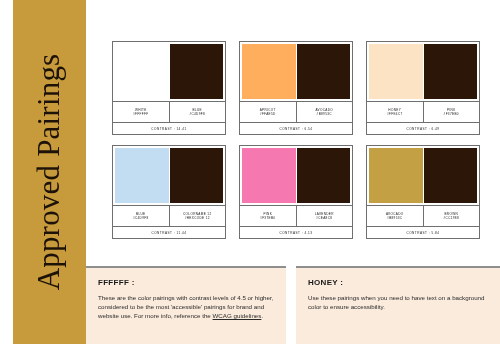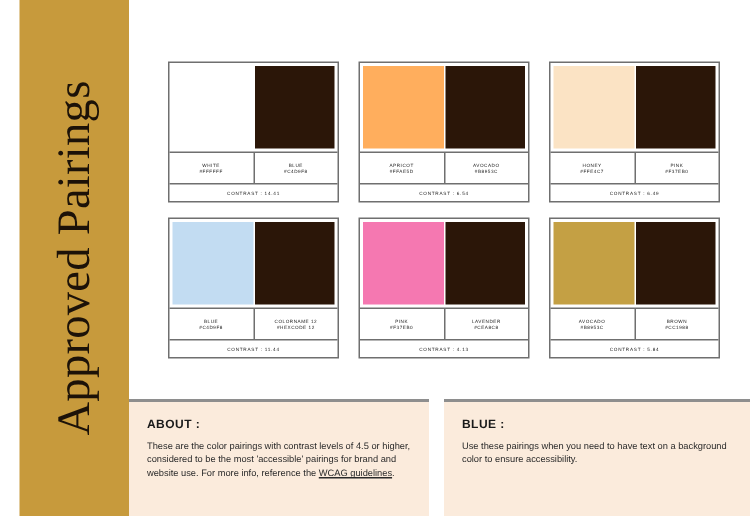--- a/index.html
+++ b/index.html
@@ -287,24 +287,24 @@
       <div class="card-contrast">
         <span>CONTRAST :  5.84</span>
       </div>
     </div>
 
   </div>
 
   <div class="panels">
 
     <div class="panel about">
-      <div class="panel-heading">ABOUT :</div>
+      <div class="panel-heading">FFFFFF :</div>
       <p class="panel-body"><span>These are the color pairings with contrast levels of 4.5 or higher, considered to be the most 'accessible' pairings for brand and website use. For more info, reference the </span><a class="panel-link" href="#">WCAG guidelines</a><span>.</span></p>
     </div>
 
     <div class="panel usage">
-      <div class="panel-heading">BLUE :</div>
+      <div class="panel-heading">HONEY :</div>
       <p class="panel-body">Use these pairings when you need to have text on a background color to ensure accessibility.</p>
     </div>
 
   </div>
 
 </div>
 
 </body></html>

